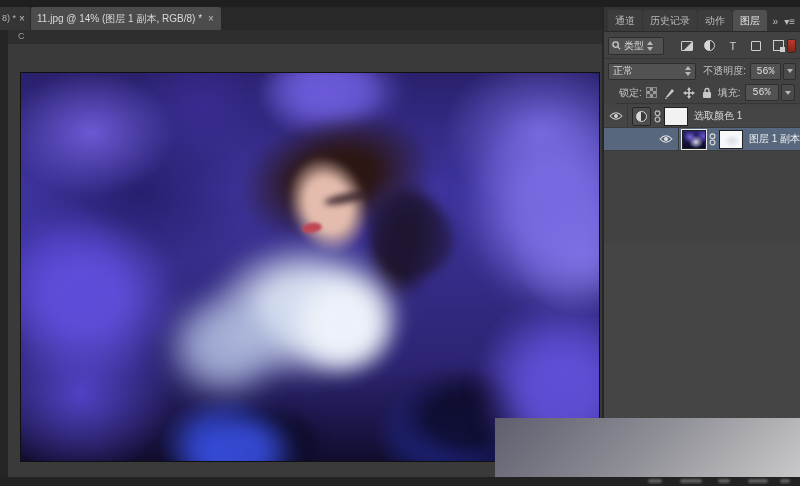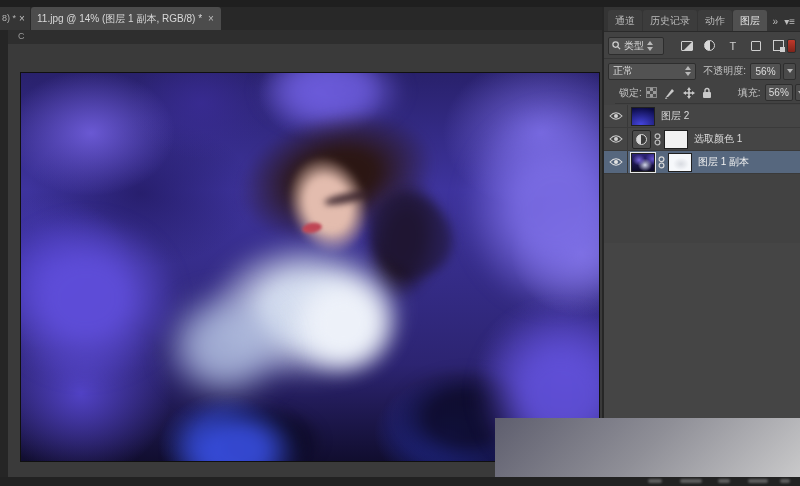--- a/index.html
+++ b/index.html
@@ -105,37 +105,37 @@
   .blend-row { position:absolute; left:0; top:53px; width:100%; height:22px;
     display:flex; align-items:center; padding:0 4px; }
   .dropdown { width:96px; height:17px; background:#525252; border:1px solid #2e2e2e; border-radius:2px;
     display:flex; align-items:center; justify-content:space-between; padding:0 4px; color:#dedede; }
   .updown { display:flex; flex-direction:column; gap:2px; }
   .updown i { display:block; width:0; height:0; border-left:3px solid transparent; border-right:3px solid transparent; }
   .updown .u { border-bottom:4px solid #b9b9b9; }
   .updown .d { border-top:4px solid #b9b9b9; }
   .row-label { margin-left:7px; color:#c4c4c4; white-space:nowrap; }
   .val-box { margin-left:4px; width:34px; height:17px; background:#525252; border:1px solid #2e2e2e;
-    border-radius:2px; display:flex; align-items:center; justify-content:center; color:#dedede; }
+    border-radius:2px; display:flex; align-items:center; justify-content:center; color:#dedede;font-family:Liberation Mono, monospace; }
   .arrow-btn { margin-left:2px; width:14px; height:17px; background:#4a4a4a; border:1px solid #2e2e2e;
     border-radius:2px; display:flex; align-items:center; justify-content:center; }
 
   .lock-row { position:absolute; left:11px; top:75px; width:100%; height:22px;
     display:flex; align-items:center; padding:0 4px; border-bottom:1px solid #363636; }
   .lock-icons { display:flex; align-items:center; gap:7px; margin-left:4px; }
   .checker { width:11px; height:11px; border:1px solid #8a8a8a;
     background-image:linear-gradient(45deg,#9a9a9a 25%,transparent 25%,transparent 75%,#9a9a9a 75%),
       linear-gradient(45deg,#9a9a9a 25%,#4c4c4c 25%,#4c4c4c 75%,#9a9a9a 75%);
     background-size:6px 6px; background-position:0 0,3px 3px; }
-  .lock-row .row-label.fill { margin-left:26px; }
+  .lock-row .row-label.fill { margin-left:6px; }
 
   .layer-list { position:absolute; left:0; top:98px; width:100%; }
   .lrow { position:relative; height:23px; background:#454545; border-bottom:1px solid #3a3a3a;
     display:flex; align-items:center; }
-  .lrow.selected { background:#56677e; }
+  .lrow.selected { background:#56677e;justify-content:flex-end; }
   .eye-cell { width:24px; height:100%; border-right:1px solid #383838; display:flex;
     align-items:center; justify-content:center; flex:none; }
   .thumb { width:24px; height:19px; border:1px solid #202020; margin-left:3px; flex:none; }
   .thumb.sel { outline:1px solid #e8e8e8; }
   .thumb-photo { background-color:#2e2478; background-image:
       radial-gradient(8px 7px at 7px 6px, rgba(124,106,224,.95), rgba(124,106,224,0) 80%),
       radial-gradient(9px 8px at 13px 11px, rgba(217,222,240,.95), rgba(217,222,240,0) 80%),
       radial-gradient(10px 8px at 21px 5px, rgba(110,92,220,.9), rgba(110,92,220,0) 80%),
       linear-gradient(to bottom, rgba(40,30,110,.2), rgba(8,6,28,.85)); }
   .thumb-blue1 { background:radial-gradient(140% 120% at 28% 105%, #3636c4, #05051e 70%); }
@@ -287,30 +287,20 @@
       <span class="arrow-btn">
         <span class="updown">
             <i class="d"></i>
           </span>
       </span>
     </div>
 
     <div class="layer-list">
 
 
-      <div class="lrow">
-        <span class="eye-cell">
-          <svg width="14" height="10" viewBox="0 0 14 10">
-            <path d="M1 5 Q7 -1.5 13 5 Q7 11.5 1 5 Z" fill="none" stroke="#cfcfcf" stroke-width="1.1"></path>
-            <circle cx="7" cy="5" r="2" fill="#cfcfcf"></circle>
-          </svg>
-        </span>
-        <span class="thumb thumb-blue2"></span>
-        <span class="lname">图层 2</span>
-      </div>
 
       <div class="lrow">
         <span class="eye-cell">
           <svg width="14" height="10" viewBox="0 0 14 10">
             <path d="M1 5 Q7 -1.5 13 5 Q7 11.5 1 5 Z" fill="none" stroke="#cfcfcf" stroke-width="1.1"></path>
             <circle cx="7" cy="5" r="2" fill="#cfcfcf"></circle>
           </svg>
         </span>
         <span class="adj-box">
           <span class="half-circle"></span>

